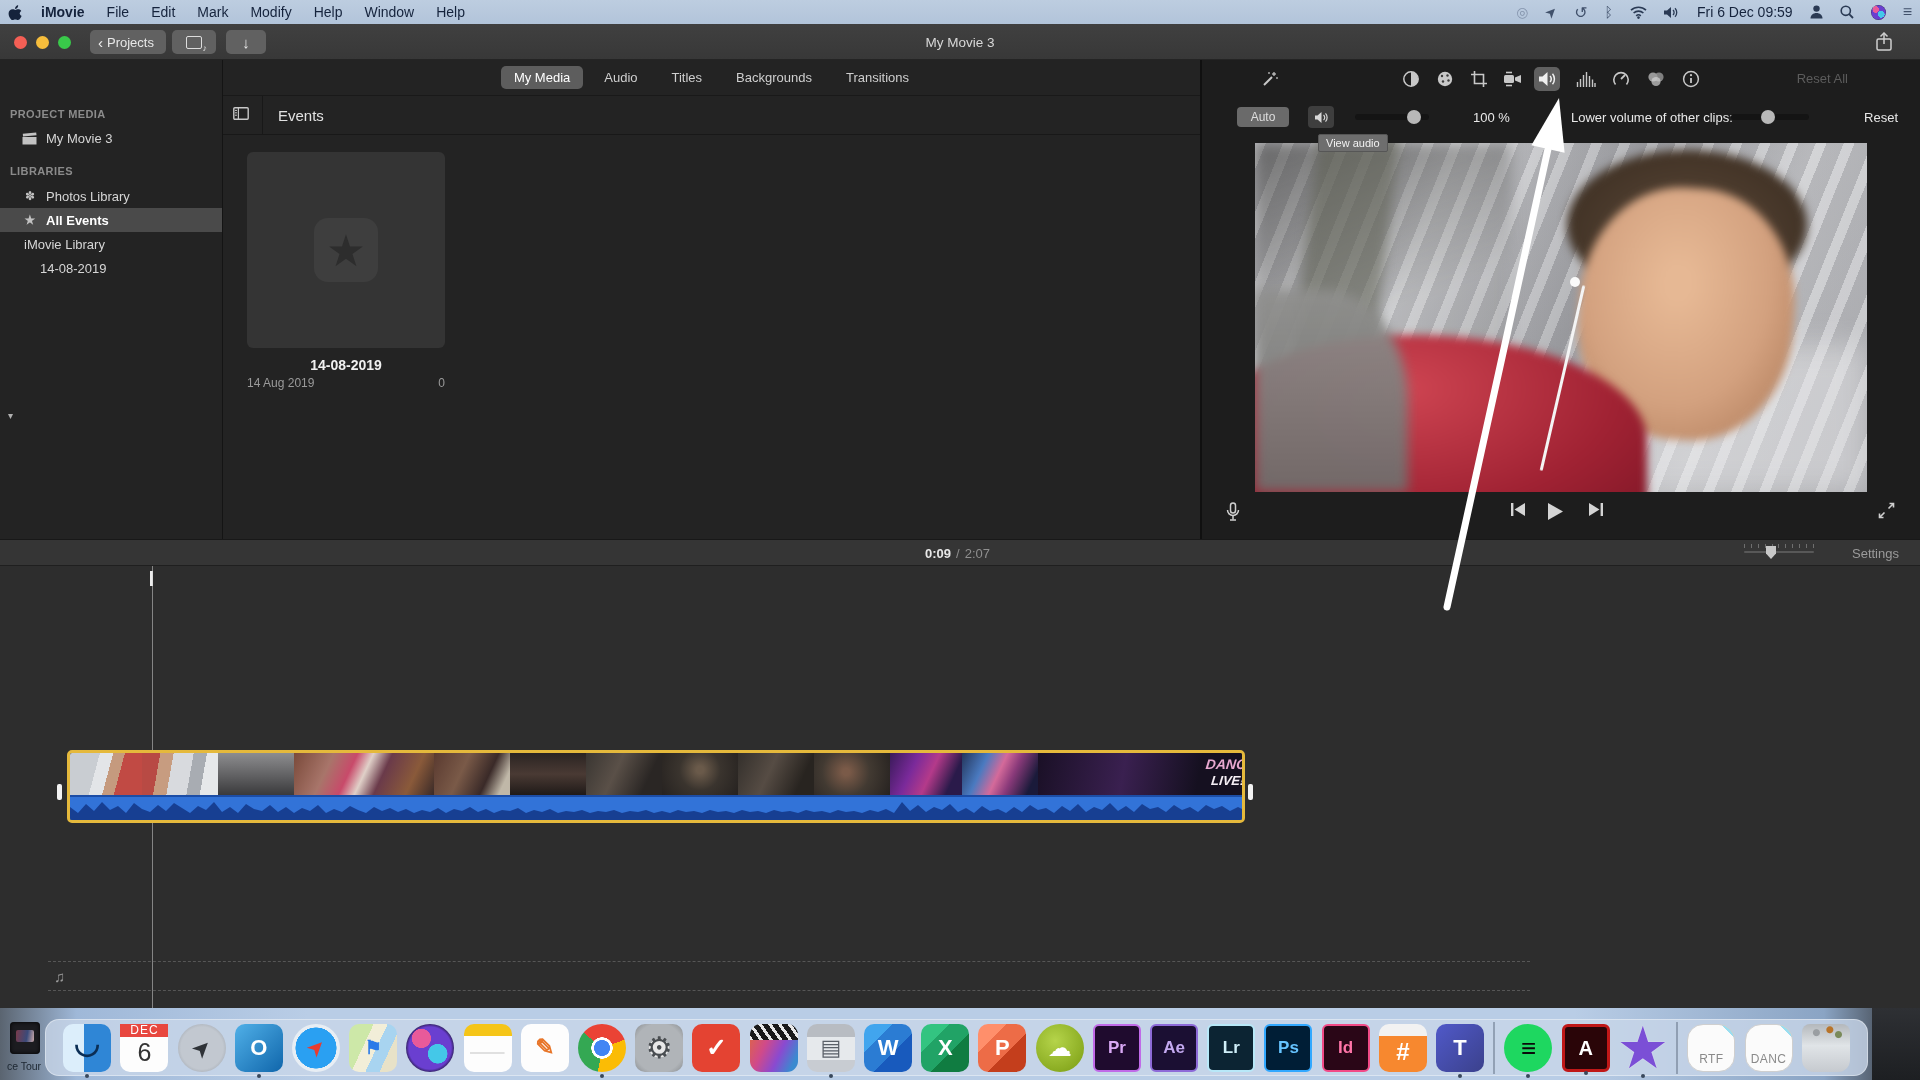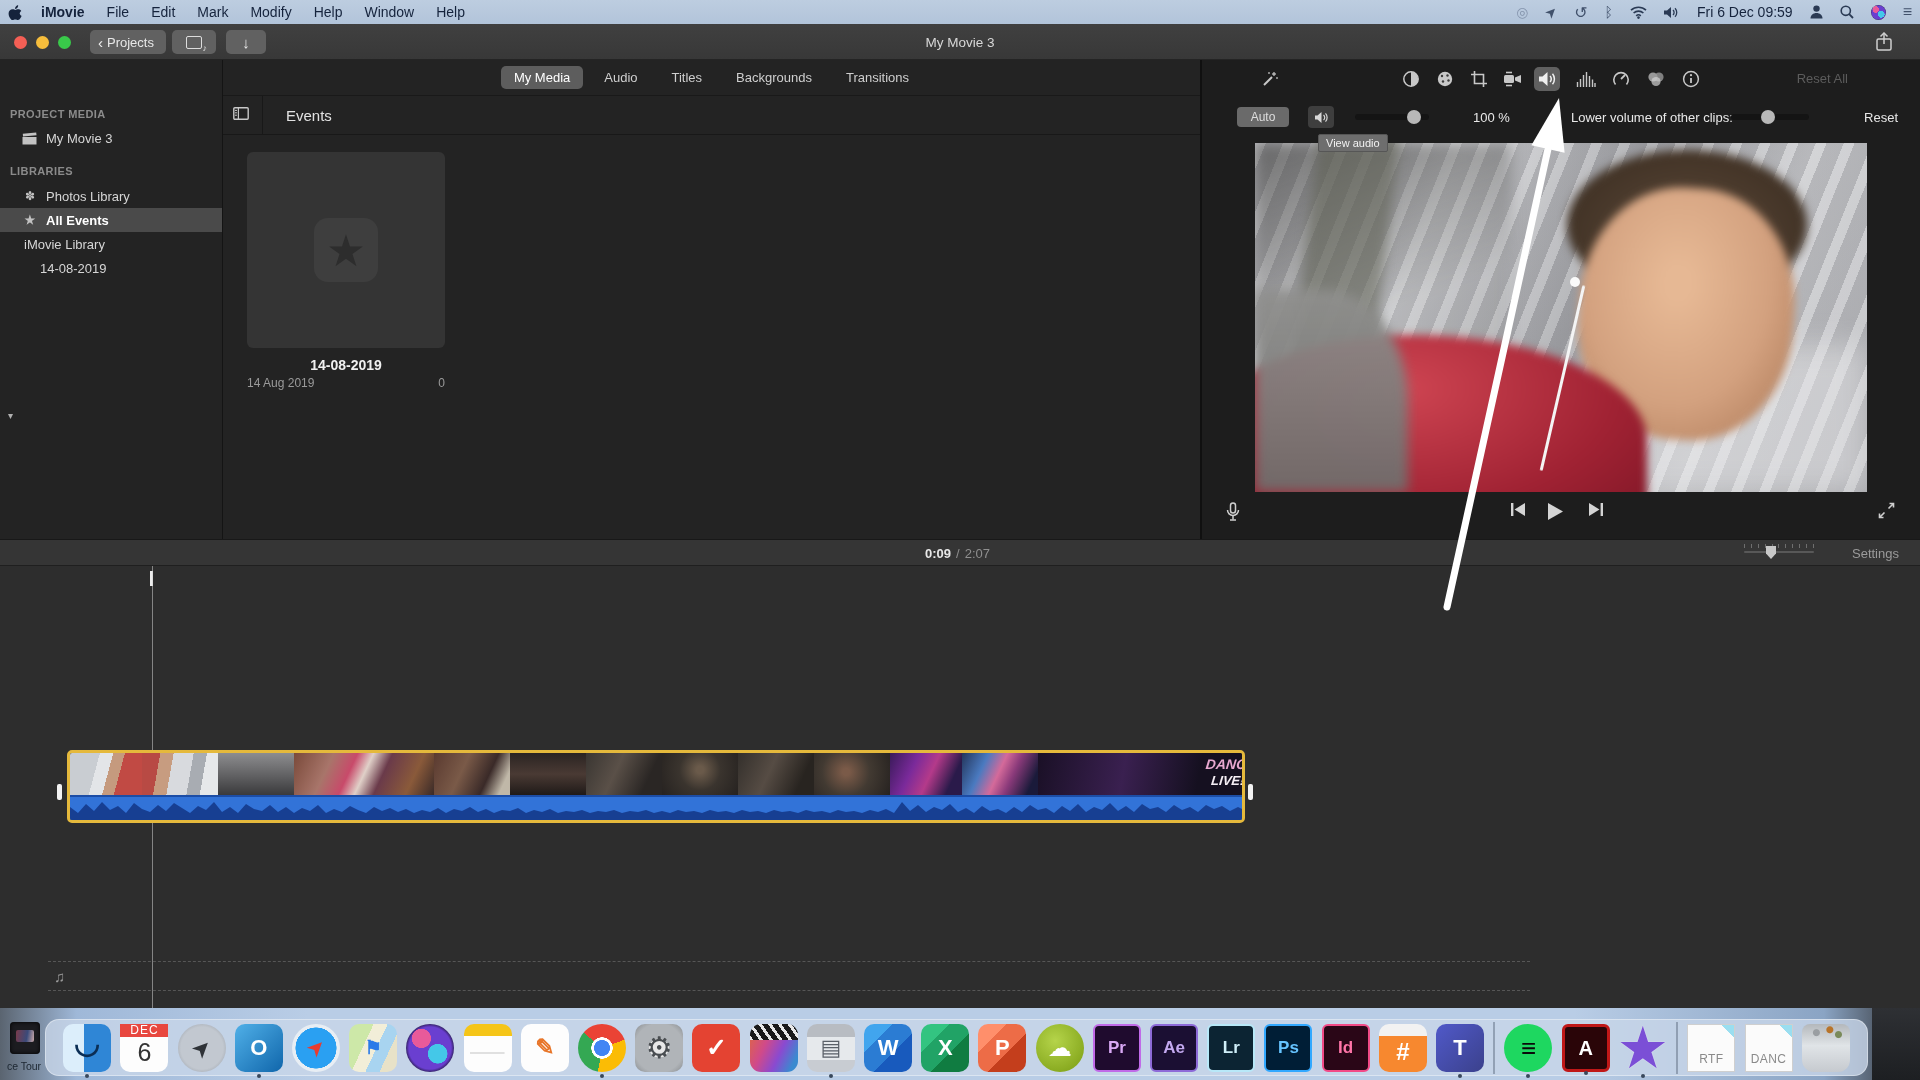--- a/index.html
+++ b/index.html
@@ -57,21 +57,21 @@
 
   
   .browser { position:absolute; left:223px; top:0; width:977px; height:400px; }
   .tabsbar { position:absolute; top:0; left:0; width:977px; height:36px; border-bottom:1px solid #191919;
     display:flex; align-items:center; justify-content:center; gap:8px; }
   .tab { color:#cfcfcf; font-size:13px; padding:4px 13px; border-radius:5px; }
   .tab.active { background:#5d5d5d; color:#fff; }
   .ev-head { position:absolute; top:36px; left:0; width:977px; height:39px; border-bottom:1px solid #181818; }
   .toggle-ic { position:absolute; left:10px; top:11px; color:#c8c8c8; }
   .ev-hdiv { position:absolute; left:39px; top:0; width:1px; height:39px; background:#181818; }
-  .ev-title { position:absolute; left:55px; top:11px; font-size:15px; color:#e2e2e2;margin-left:8px; }
+  .ev-title { position:absolute; left:55px; top:11px; font-size:15px; color:#e2e2e2; }
   .ev-card { position:absolute; left:24px; top:92px; width:198px; }
   .ev-thumb { width:198px; height:196px; background:#343434; border-radius:6px; display:flex; align-items:center; justify-content:center; }
   .ev-star { width:64px; height:64px; background:#3e3e3e; border-radius:14px; display:flex; align-items:center; justify-content:center;
     color:#2d2d2d; font-size:44px; }
   .ev-name { margin-top:9px; text-align:center; font-size:14px; font-weight:bold; color:#f0f0f0; }
   .ev-sub { margin-top:3px; display:flex; justify-content:space-between; font-size:12px; color:#9a9a9a; }
 
   
   .rpanel { position:absolute; left:1202px; top:0; width:718px; height:479px; background:#1d1d1d; }
   .adj-row { position:absolute; top:0; left:0; width:718px; height:38px; }
@@ -206,21 +206,21 @@
   .ic-pr{background:#1f0b2e;border-color:#c06ae8;color:#d9a8f5;}
   .ic-ae{background:#1b0f33;border-color:#8d6ad8;color:#c3a8f0;}
   .ic-lr{background:#0c2433;border-color:#b8e8f8;color:#cfeef8;}
   .ic-ps{background:#001e36;border-color:#31a8ff;color:#66c4ff;}
   .ic-id{background:#2a0617;border-color:#f24a87;color:#ff74a8;}
   .ic-calc{background:linear-gradient(180deg,#f2f2f2 0 26%,#f7882f 26%);} .ic-calc .di-glyph{color:#fff;font-size:24px;margin-top:8px;}
   .ic-teams{background:linear-gradient(135deg,#5059c9,#3b418c);}
   .ic-spotify{border-radius:50%;background:radial-gradient(circle,#1ed760 0 70%,#17b551);} .ic-spotify .di-glyph{color:#0a0a0a;font-size:26px;}
   .ic-acrobat{background:#2a0508;border:3px solid #c01818;border-radius:6px;} .ic-acrobat .di-glyph{font-size:20px;}
   .ic-imovie{background:transparent;} .ic-imovie .di-glyph{color:#7b4fd6;font-size:52px;text-shadow:0 0 1px #fff;}
-  .ic-file{background:linear-gradient(225deg,#9adef0 0 9px,#fbfbfb 9px);border:1px solid #cfcfcf;border-radius:0;}
+  .ic-file{background:linear-gradient(225deg,#9adef0 0 9px,#fbfbfb 9px);border:1px solid #cfcfcf;border-radius:16px;}
   .ic-file .di-sub{bottom:5px;color:#8a8a8a;letter-spacing:.4px;}
   .ic-trash{background:radial-gradient(circle at 30% 18%,#9a9ea2 0 3px,transparent 4px),radial-gradient(circle at 58% 12%,#b8742a 0 3px,transparent 4px),radial-gradient(circle at 76% 22%,#7a8a5a 0 3px,transparent 4px),linear-gradient(180deg,#b4b8bc,#e0e4e7 45%,#c6cacf);border-radius:8px 8px 12px 12px;}
 
   
   .arrow-overlay { position:absolute; left:0; top:0; width:1920px; height:1080px; pointer-events:none; z-index:50; }
 
   svg.iconsvg { display:block; }
 </style>
 </head>
 <body>

